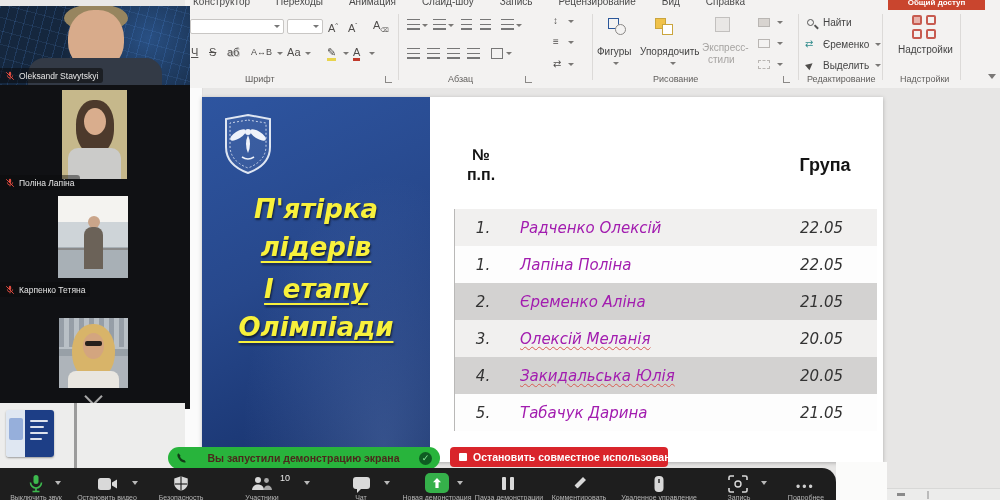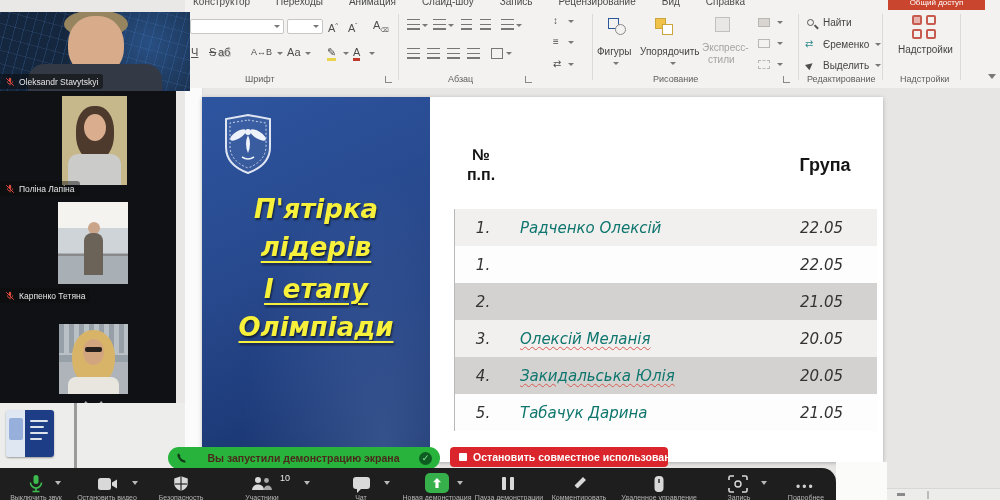--- a/index.html
+++ b/index.html
@@ -5,21 +5,21 @@
   html,body{margin:0;padding:0;background:#444;}
   .stage{position:relative;width:1000px;height:500px;overflow:hidden;
          font-family:"Liberation Sans",sans-serif;background:#e9e8e7;}
   .abs{position:absolute;}
 
   
   .tabstrip{left:185px;top:0;width:815px;height:10px;background:#f3f2f1;overflow:hidden;}
   .tabs{display:flex;gap:26px;padding-left:8px;transform:translateY(-4px);}
   .tab{font-size:10px;color:#4a4a4a;white-space:nowrap;}
   .sharebtn{left:888px;top:0;width:97px;height:15px;background:#c9452e;border-radius:0 0 3px 3px;
-            overflow:hidden;text-align:center;}
+            overflow:hidden;text-align:center;font-weight:bold;}
   .sharebtn span{font-size:8px;color:#fff;display:block;transform:translateY(-2px);white-space:nowrap;}
   .ribbon{left:185px;top:10px;width:815px;height:78px;background:#f3f2f1;border-bottom:1px solid #d5d3d1;}
   .combo{position:absolute;background:#fff;border:1px solid #c8c6c4;border-radius:2px;height:13px;}
   .combo .cv{width:0;height:0;border-left:3px solid transparent;border-right:3px solid transparent;
              border-top:3.5px solid #777;position:absolute;right:3px;top:5px;}
   .glyph{position:absolute;color:#4f4d4b;font-size:11px;line-height:12px;}
   .grouplabel{position:absolute;font-size:9px;color:#605e5c;white-space:nowrap;}
   .vdiv{position:absolute;top:4px;width:1px;height:66px;background:#dcdad8;}
   .bars{position:absolute;width:13px;height:11px;
         background:repeating-linear-gradient(to bottom,#777 0 1.4px,transparent 1.4px 4.6px);}
@@ -44,28 +44,28 @@
 
   
   .t-head{position:absolute;color:#141414;font-weight:700;}
   .band{position:absolute;left:253px;width:422px;height:37px;}
   .band.shade{background:#d3d2d1;}
   .band.lite{background:#f1f0ef;}
   .band.white{background:#fdfdfd;}
   .cell-num{position:absolute;left:8px;top:0;width:40px;height:37px;display:flex;align-items:center;justify-content:center;
             font-style:italic;font-size:15px;color:#333;font-family:"DejaVu Sans",sans-serif;}
   .cell-name{position:absolute;left:65px;top:0;height:37px;display:flex;align-items:center;
-             font-style:italic;font-size:15px;color:#0f766e;font-family:"DejaVu Sans",sans-serif;}
+             font-style:italic;font-size:15px;color:#a21caf;font-family:"DejaVu Sans",sans-serif;}
   .cell-group{position:absolute;right:34px;top:0;height:37px;display:flex;align-items:center;
               font-style:italic;font-size:15px;color:#333;font-family:"DejaVu Sans",sans-serif;}
   .misspell{text-decoration:underline;text-decoration-style:wavy;text-decoration-color:#d65c52;
             text-decoration-thickness:1px;text-underline-offset:2px;}
 
   
-  .sidebar{left:0;top:12px;width:176px;height:403px;background:#101114;}
+  .sidebar{left:0;top:6px;width:190px;height:403px;background:#101114;}
   .tile{position:absolute;overflow:hidden;}
   .namebar{position:absolute;display:flex;align-items:center;gap:4px;padding:0 5px;height:15px;
            background:rgba(10,10,10,.55);border-radius:0 3px 3px 0;}
   .namebar span{font-size:8.5px;color:#e6e6e6;white-space:nowrap;}
   .chevdown{position:absolute;width:11px;height:11px;border-right:2px solid #a8a8a8;border-bottom:2px solid #a8a8a8;
             transform:rotate(45deg);}
 
   
   .blstrip{left:0;top:403px;width:185px;height:65px;background:#ededec;}
   .bluecard{position:absolute;left:6px;top:7px;width:48px;height:47px;border-radius:3px;overflow:hidden;
@@ -127,21 +127,21 @@
         <i class="cv"></i>
       </div>
     <div class="combo" style="left:102px;top:9px;width:34px;">
         <i class="cv"></i>
       </div>
     <span class="glyph" style="left:143px;top:9px;">А<sup style="font-size:6px;">^</sup></span>
     <span class="glyph" style="left:163px;top:9px;">А<sup style="font-size:6px;">ˇ</sup></span>
     <span class="glyph" style="left:188px;top:9px;">А<sub style="font-size:6px;">⌫</sub></span>
     <span class="glyph" style="left:6px;top:36px;text-decoration:underline;">Ч</span>
     <span class="glyph" style="left:24px;top:36px;text-decoration:line-through;">S</span>
-    <span class="glyph" style="left:33px;top:36px;text-shadow:1px 1px 0 #bbb;">аб</span>
+    <span class="glyph" style="left:42px;top:36px;text-shadow:1px 1px 0 #bbb;">аб</span>
     <span class="glyph" style="left:66px;top:36px;font-size:9px;">А↔В</span>
     <i class="rchev" style="left:92px;top:42px;"></i>
     <span class="glyph" style="left:102px;top:36px;">Аа</span>
     <i class="rchev" style="left:120px;top:42px;"></i>
     <span class="glyph" style="left:142px;top:36px;border-bottom:3px solid #e8d44d;">✎</span>
     <i class="rchev" style="left:158px;top:42px;"></i>
     <span class="glyph" style="left:168px;top:36px;border-bottom:3px solid #c0392b;">А</span>
     <i class="rchev" style="left:184px;top:42px;"></i>
     <span class="grouplabel" style="left:60px;top:64px;">Шрифт</span>
     <i class="launcher" style="left:200px;top:66px;"></i>
@@ -246,24 +246,26 @@
     <div class="t-head" style="left:580px;top:58px;width:86px;text-align:center;font-size:18px;">Група</div>
 
     <div style="position:absolute;left:252px;top:112px;width:2px;height:222px;background:#b9b8b7;"></div>
     <div class="band lite" style="top:112px;">
       <span class="cell-num">1.</span>
       <span class="cell-name">Радченко Олексій</span>
       <span class="cell-group">22.05</span>
     </div>
     <div class="band white" style="top:149px;">
       <span class="cell-num">1.</span>
+      <span class="cell-name">Лапіна Поліна</span>
       <span class="cell-group">22.05</span>
     </div>
     <div class="band shade" style="top:186px;">
       <span class="cell-num">2.</span>
+      <span class="cell-name">Єременко Аліна</span>
       <span class="cell-group">21.05</span>
     </div>
     <div class="band lite" style="top:223px;">
       <span class="cell-num">3.</span>
       <span class="cell-name misspell">Олексій Меланія</span>
       <span class="cell-group">20.05</span>
     </div>
     <div class="band shade" style="top:260px;">
       <span class="cell-num">4.</span>
       <span class="cell-name misspell">Закидальська Юлія</span>

